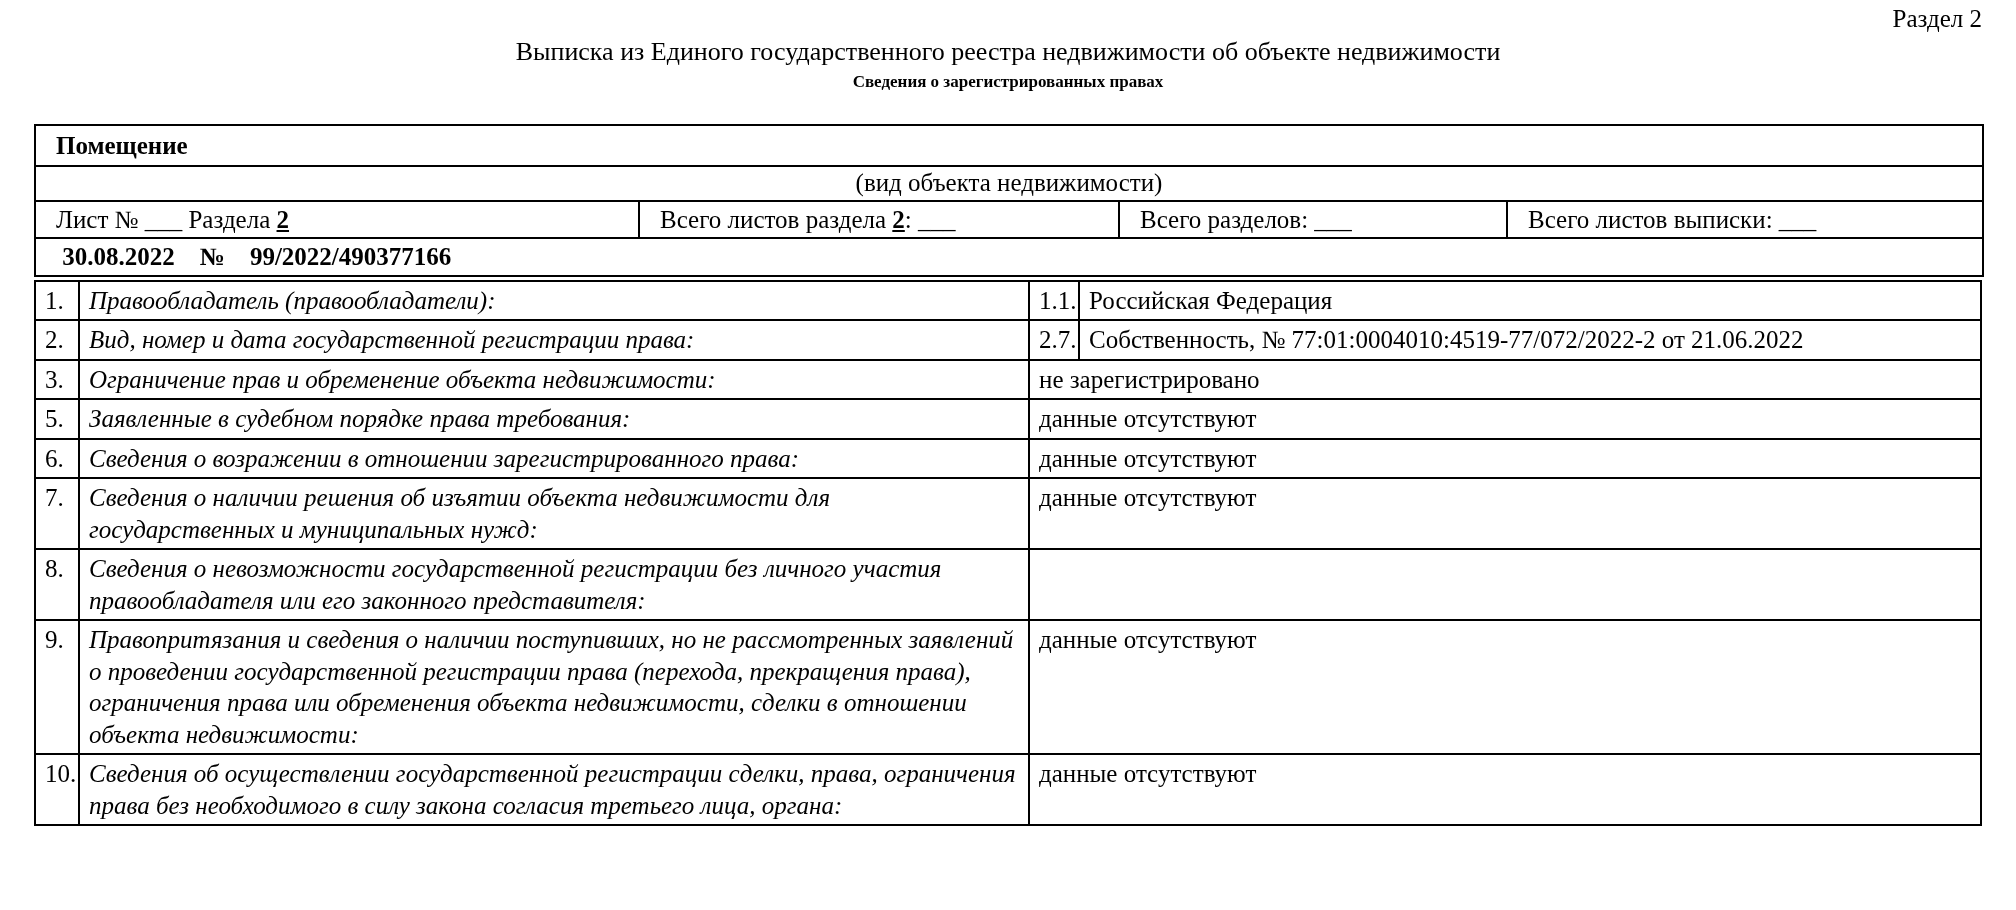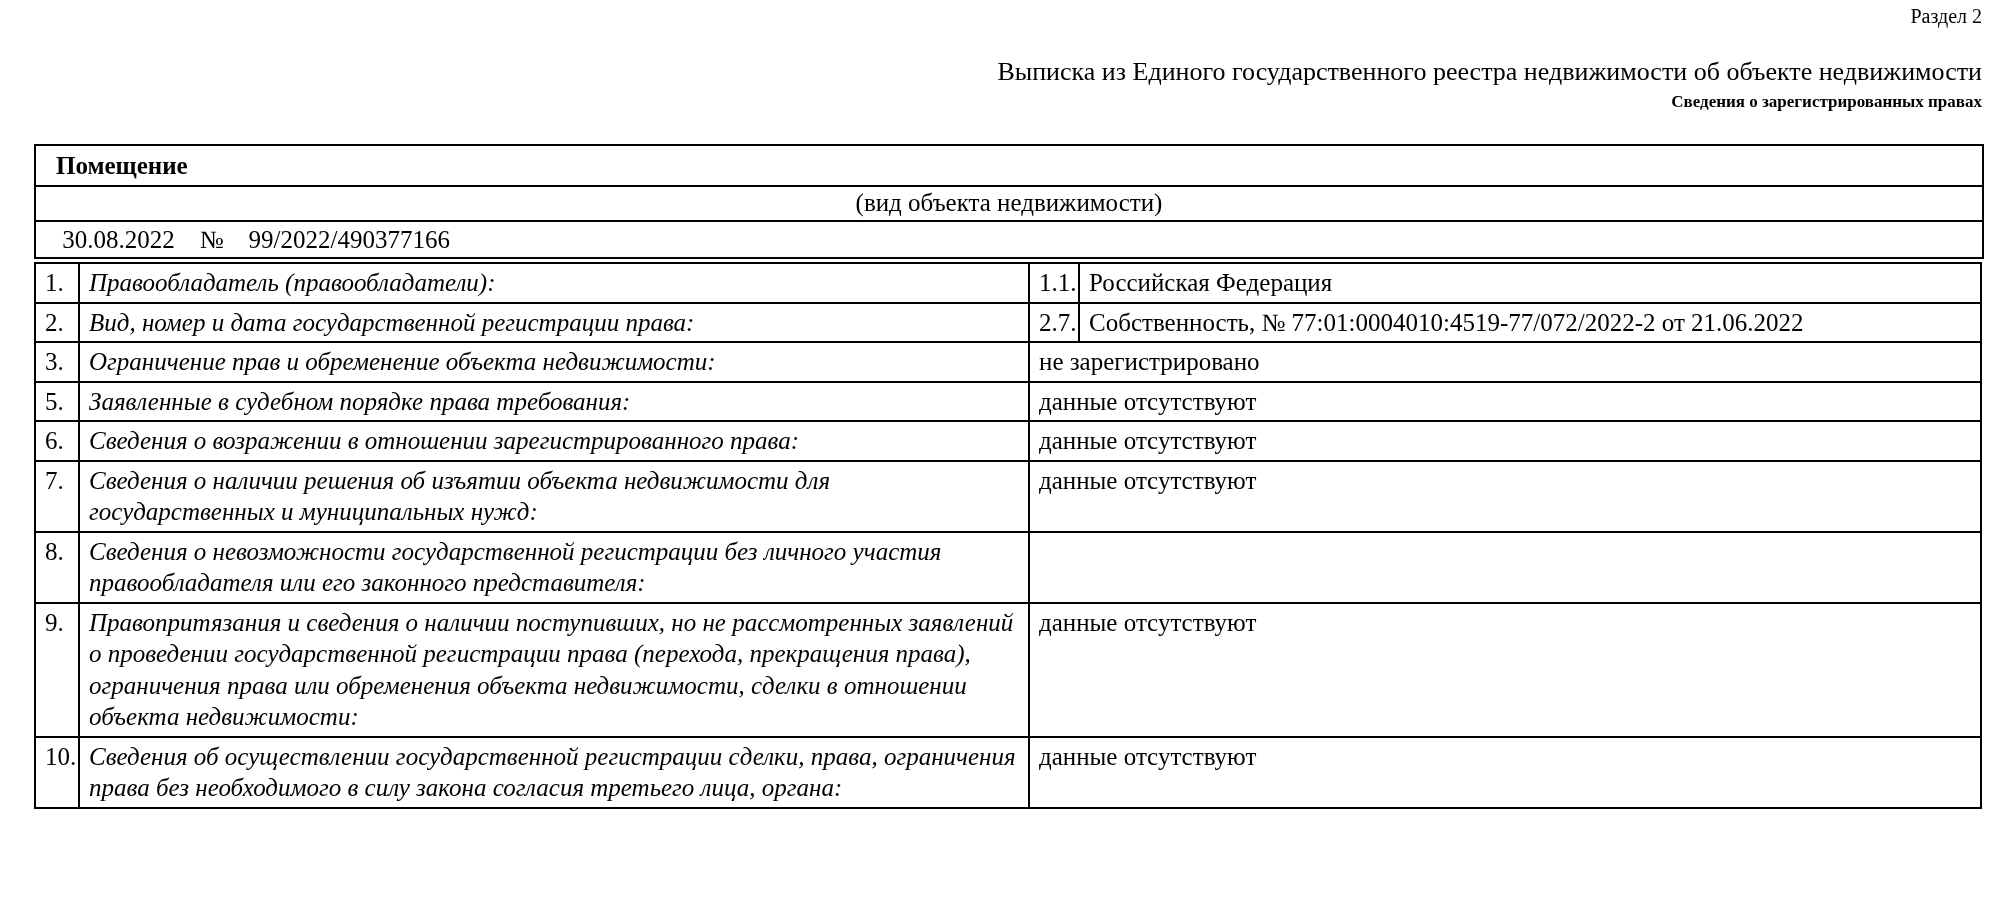--- a/index.html
+++ b/index.html
@@ -18,26 +18,26 @@
     position: relative;
     width: 2016px;
     height: 910px;
     box-sizing: border-box;
     padding: 0 34px;
   }
   .section-label {
     position: absolute;
     top: 5px;
     right: 34px;
-    font-size: 20px;
+    font-size: 25px;
     line-height: 1.1;
   }
   .title-block {
-    padding-top: 56px;
-    text-align: right;
+    padding-top: 36px;
+    text-align: center;
   }
   .doc-title {
     font-size: 26px;
     line-height: 1.2;
   }
   .doc-subtitle {
     font-size: 17px;
     font-weight: bold;
     line-height: 1.2;
     margin-top: 5px;
@@ -68,21 +68,21 @@
     padding-top: 0 !important;
     padding-bottom: 2px !important;
   }
   .nobottom td { border-bottom: none; }
   .sheets-row td {
     font-size: 25px;
     white-space: nowrap;
   }
   .u { text-decoration: underline; font-weight: bold; }
   .date-row td {
-    font-weight: normal;
+    font-weight: bold;
     font-size: 25px;
   }
   .cad-label { font-size: 25px; }
   .cad-value {
     font-weight: bold;
     font-size: 25px;
     white-space: nowrap;
   }
   .redact {
     display: inline-block;
@@ -137,20 +137,32 @@
       <col style="width:388px">
       <col style="width:476px">
     </colgroup>
     <tbody>
       <tr class="nobottom">
         <td class="obj-type" colspan="5">Помещение</td>
       </tr>
       <tr class="caption-row">
         <td colspan="5">(вид объекта недвижимости)</td>
       </tr>
+      <tr class="sheets-row">
+        <td colspan="2">
+          <span>Лист № ___ Раздела</span>
+          <span class="u">2</span>
+        </td>
+        <td>
+          <span>Всего листов раздела</span>
+          <span class="u">2</span><span>: ___</span>
+        </td>
+        <td>Всего разделов: ___</td>
+        <td>Всего листов выписки: ___</td>
+      </tr>
       <tr class="date-row">
         <td colspan="5">
           &nbsp;<span>30.08.2022</span>
           &nbsp;&nbsp;&nbsp;<span>№</span>
           &nbsp;&nbsp;&nbsp;<span>99/2022/490377166</span>
         </td>
       </tr>
     </tbody>
   </table>
 

